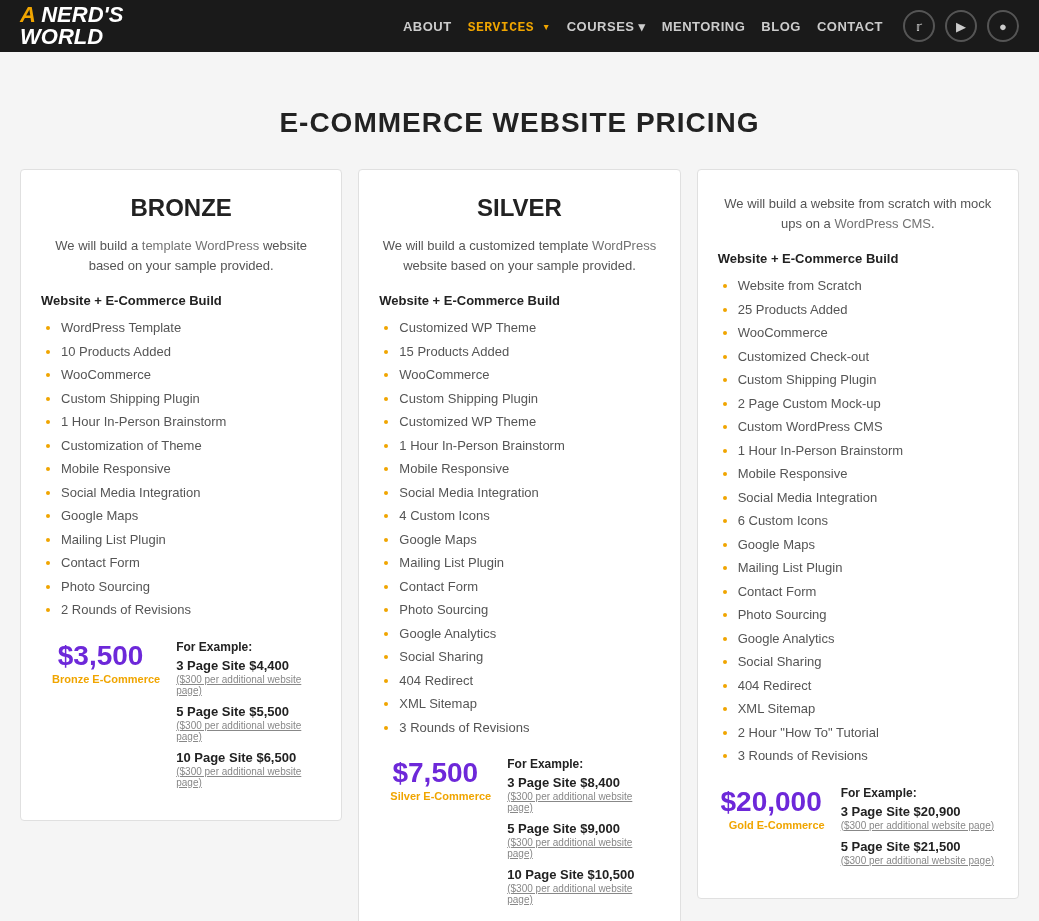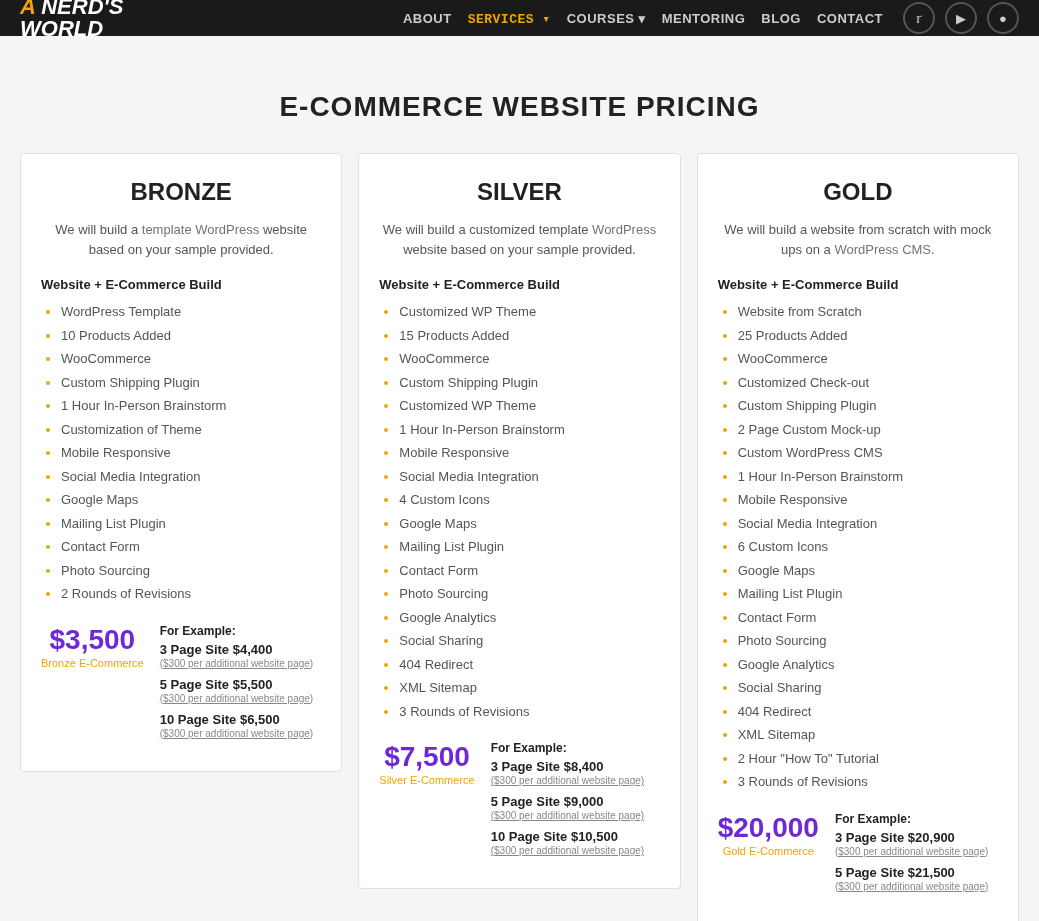--- a/index.html
+++ b/index.html
@@ -4,21 +4,21 @@
   <style>
     * { box-sizing: border-box; margin: 0; padding: 0; }
     body { font-family: Arial, sans-serif; background: #f5f5f5; color: #333; }
 
     
     nav {
       background: #1a1a1a;
       display: flex;
       align-items: center;
       padding: 0 20px;
-      height: 36px;
+      height: 52px;
     }
     .nav-logo {
       font-size: 22px;
       font-weight: 900;
       color: #fff;
       margin-right: auto;
       line-height: 1;
       font-style: italic;
     }
     .nav-logo span { color: #f0a500; }
@@ -125,24 +125,25 @@
     .price-main {
       text-align: center;
     }
     .price-amount {
       font-size: 28px;
       font-weight: 900;
       color: #6d28d9;
     }
     .price-label {
       font-size: 11px;
-      font-weight: 400;
+      font-weight: 700;
       color: #f0a500;
       line-height: 1.3;
       text-align: center;
+      margin-left: 11px;
     }
     .price-examples { flex: 1; }
     .price-examples .for-example {
       font-size: 12px;
       font-weight: 700;
       color: #222;
       margin-bottom: 4px;
     }
     .price-examples .price-row {
       font-size: 13px;
@@ -258,21 +259,20 @@
         <div class="price-sub">($300 per additional website page)</div>
         <div class="price-row">5 Page Site $9,000</div>
         <div class="price-sub">($300 per additional website page)</div>
         <div class="price-row">10 Page Site $10,500</div>
         <div class="price-sub">($300 per additional website page)</div>
       </div>
     </div>
   </div>
 
   <div class="pricing-card">
-    <div class="card-title">GOLD</div>
     <div class="card-desc">
       We will build a website from scratch with mock ups on a <a href="#">WordPress CMS</a>.
     </div>
     <div class="section-header">Website + E-Commerce Build</div>
     <ul class="feature-list">
       <li><span>Website from Scratch</span></li>
       <li><span>25 Products Added</span></li>
       <li><span>WooCommerce</span></li>
       <li><span>Customized Check-out</span></li>
       <li><span>Custom Shipping Plugin</span></li>

